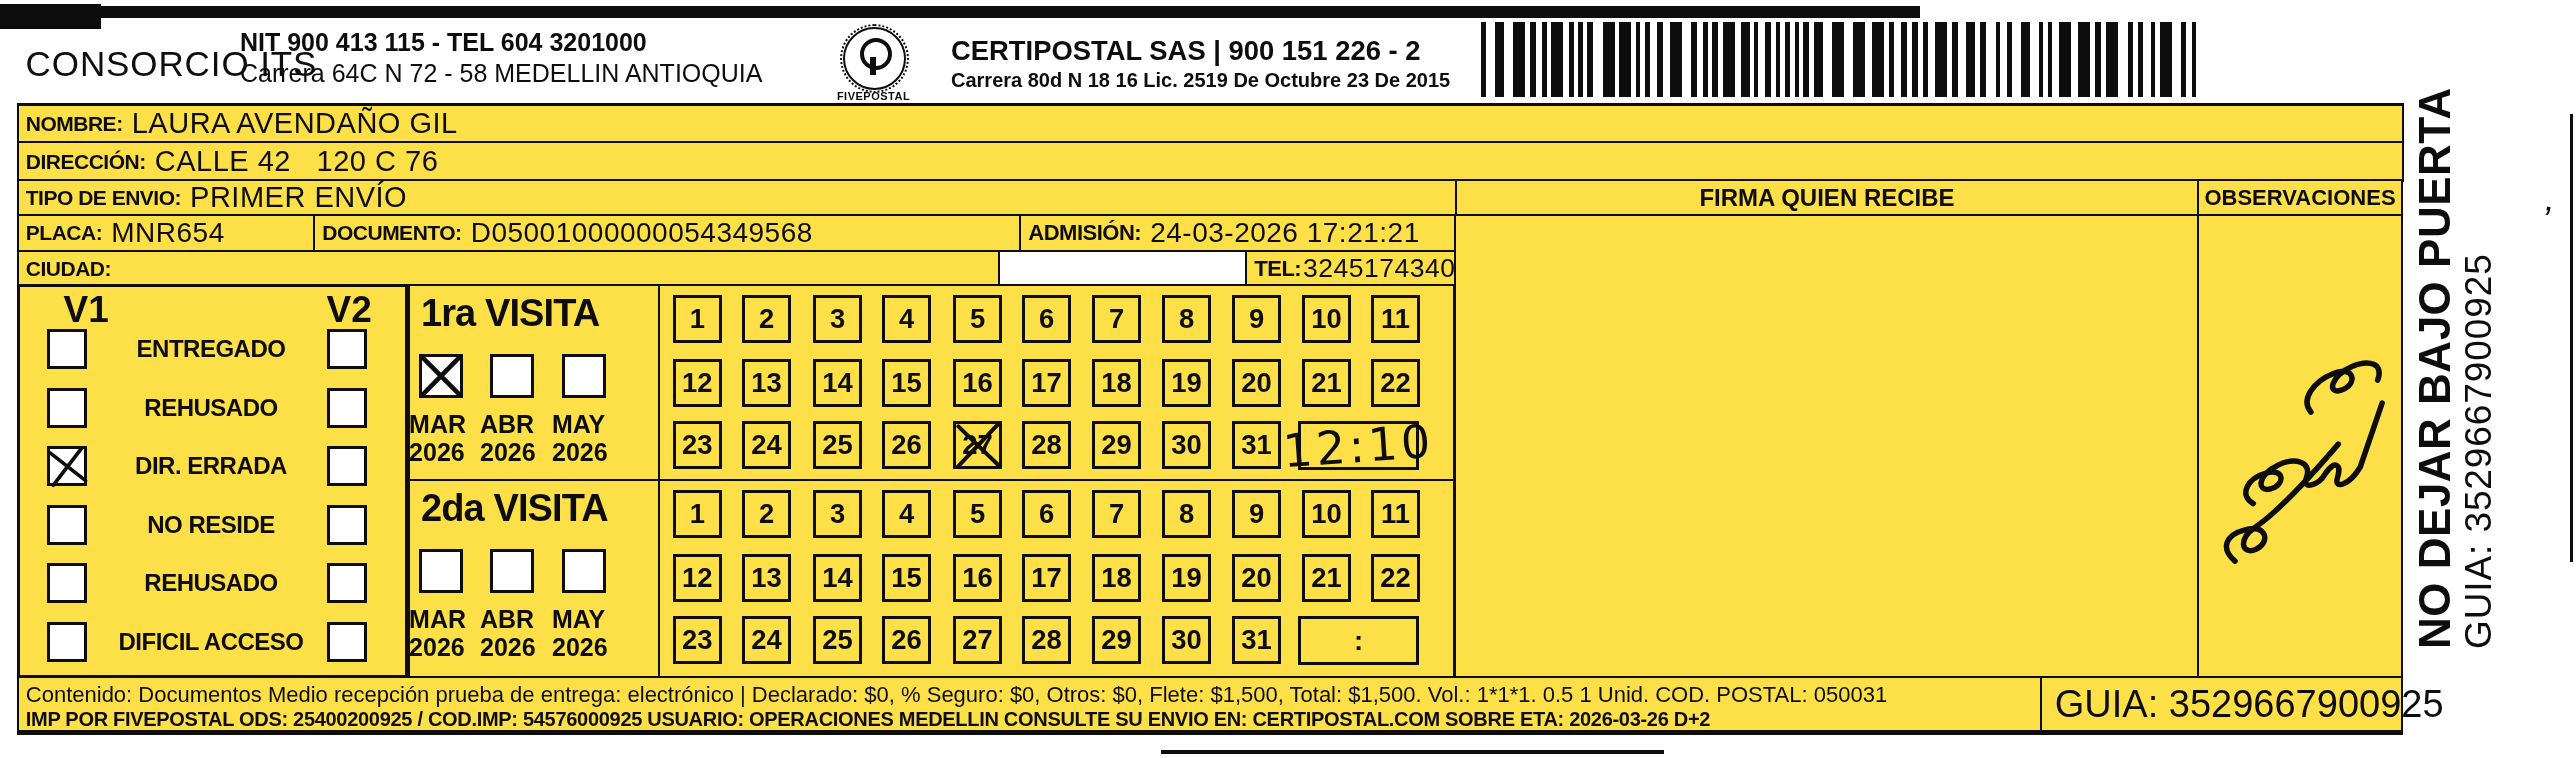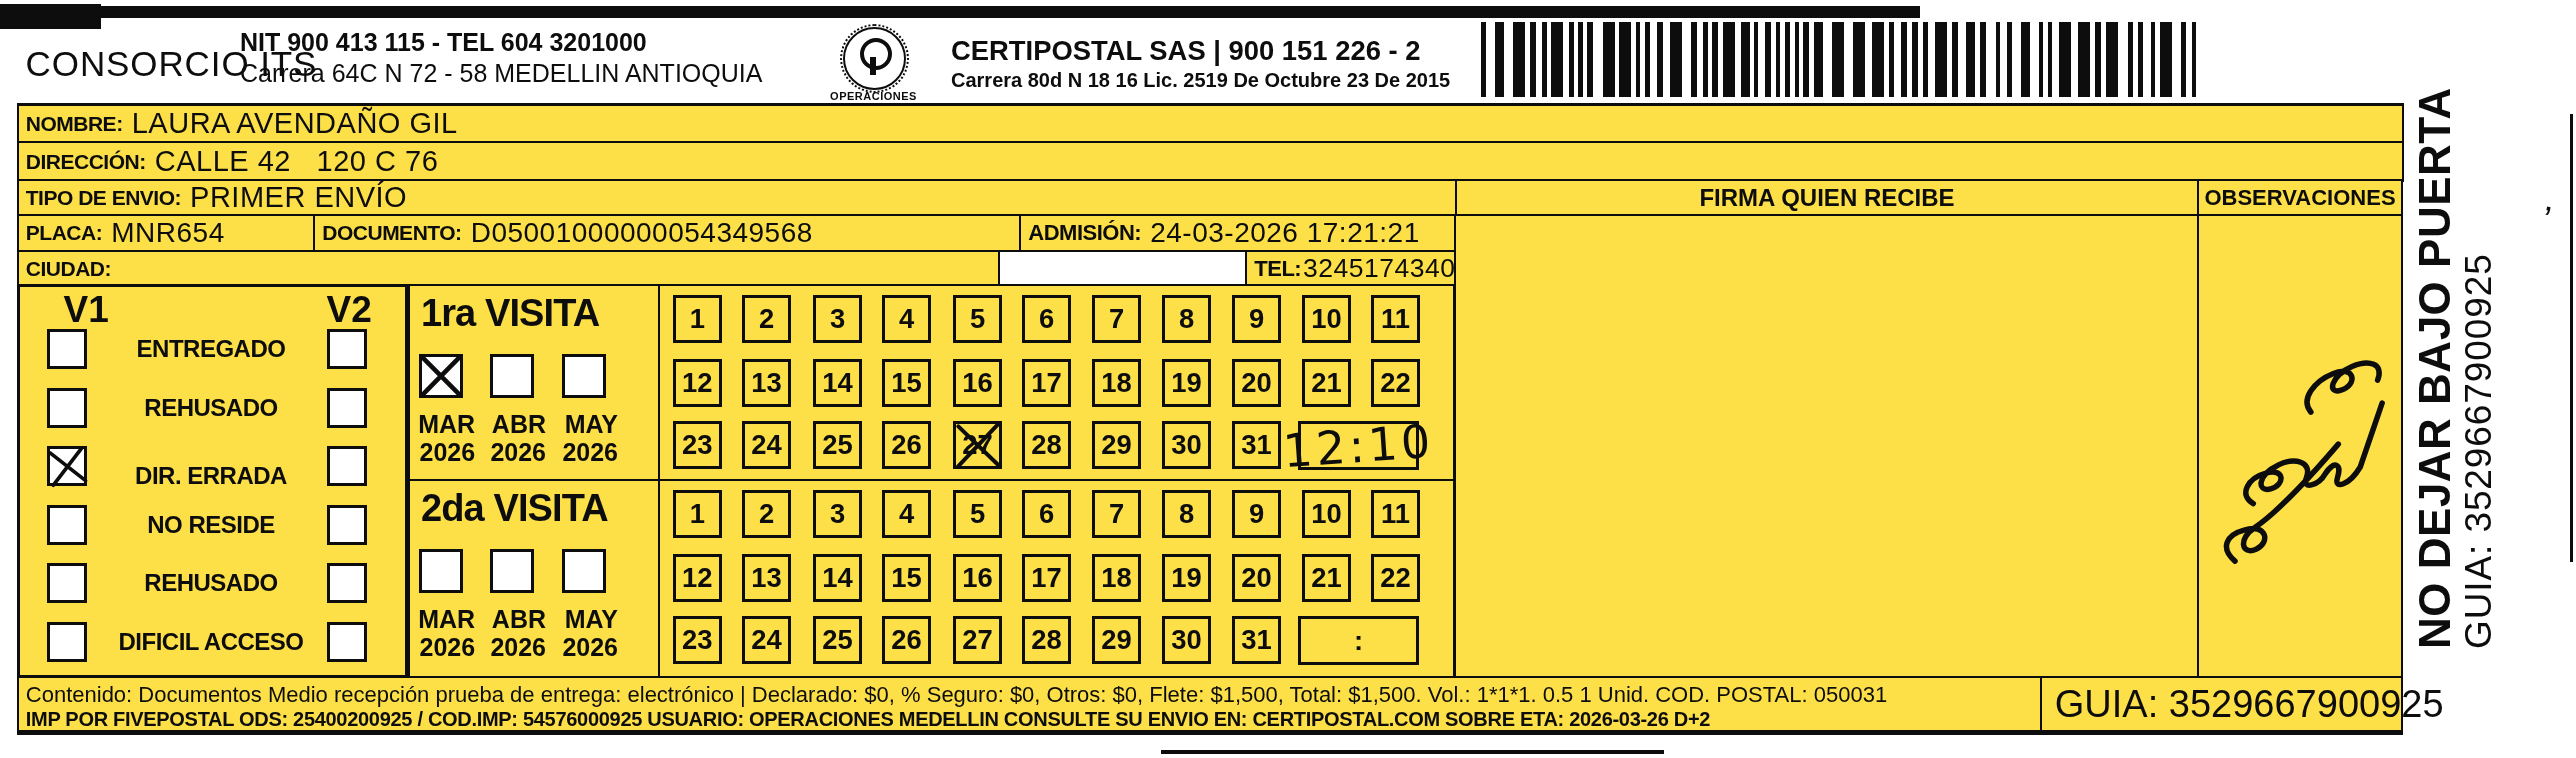--- a/index.html
+++ b/index.html
@@ -9,21 +9,21 @@
   }
   .abs{position:absolute;}
   .cell{position:absolute;border:2.7px solid #0d0d0d;box-sizing:border-box;background:#fde047;}
   .fieldrow{display:flex;align-items:center;padding-left:7.3px;gap:9.1px;white-space:nowrap;overflow:hidden;}
   .flabel{font-weight:700;font-size:21px;letter-spacing:-0.5px;}
   .fvalue{font-size:28px;font-weight:400;letter-spacing:0.5px;}
   .hdrcell{display:flex;align-items:center;justify-content:center;font-weight:700;font-size:24px;}
   .cb{position:absolute;width:40px;height:40px;border:3.7px solid #0d0d0d;box-sizing:border-box;background:#fff;}
   .slabel{position:absolute;display:flex;align-items:center;justify-content:center;font-weight:700;font-size:24px;letter-spacing:-0.5px;}
   .vtitle{position:absolute;left:11px;top:5.5px;font-weight:700;font-size:38px;letter-spacing:-0.9px;}
-  .mlabel{position:absolute;font-weight:700;font-size:25px;text-align:right;width:66px;}
+  .mlabel{position:absolute;font-weight:700;font-size:25px;text-align:left;width:66px;}
   .day{position:absolute;width:49px;height:48px;border:3.7px solid #0d0d0d;box-sizing:border-box;
        display:flex;align-items:center;justify-content:center;font-weight:700;font-size:27.4px;}
   .timebox{position:absolute;width:121px;height:49px;border:3.7px solid #0d0d0d;box-sizing:border-box;
        display:flex;align-items:center;justify-content:center;font-weight:700;font-size:27.4px;}
   .hand{font-size:46px;font-weight:400;letter-spacing:3.7px;transform:rotate(-4deg);font-family:"DejaVu Sans",sans-serif;}
   .bar{position:absolute;top:0;height:100%;background:#0d0d0d;}
   .blackstrip{position:absolute;background:#0d0d0d;}
   .vwrap{position:absolute;left:2412px;top:155px;width:91px;height:498px;}
   .vinner{position:absolute;left:0;top:0;width:494px;height:88px;transform:rotate(-90deg) translateX(-494px);transform-origin:0 0;white-space:nowrap;}
   .vline1{font-weight:700;font-size:44px;letter-spacing:0.5px;line-height:46px;}
@@ -40,21 +40,21 @@
   <div class="blackstrip" style="left:0;top:3.7px;width:101px;height:25px;"></div>
 
   <div class="abs" style="left:25.6px;top:44px;font-size:35px;letter-spacing:0.9px;">CONSORCIO ITS</div>
   <div class="abs" style="left:240px;top:27.4px;font-size:25px;font-weight:700;line-height:30px;">NIT 900 413 115 - TEL 604 3201000</div>
   <div class="abs" style="left:240px;top:58px;font-size:25px;font-weight:400;line-height:30px;">Carrera 64C N 72 - 58 MEDELLIN ANTIOQUIA</div>
 
   <div class="abs" style="left:843px;top:27.4px;width:59px;height:59px;border:2.7px solid #0d0d0d;border-radius:50%;outline:2.7px dotted #0d0d0d;outline-offset:1.8px;">
     <div class="abs" style="left:14.6px;top:9.1px;width:24px;height:24px;border:4.6px solid #0d0d0d;border-radius:50%;"></div>
     <div class="abs" style="left:25px;top:27.4px;width:5.5px;height:18.3px;background:#0d0d0d;"></div>
   </div>
-  <div class="abs" style="left:828px;top:90px;width:91px;text-align:center;font-size:11px;font-weight:700;letter-spacing:0.5px;">OPERACIONES</div>
+  <div class="abs" style="left:828px;top:90px;width:91px;text-align:center;font-size:11px;font-weight:700;letter-spacing:0.5px;">FIVEPOSTAL</div>
   <div class="abs" style="left:841px;top:103px;width:64px;height:2.7px;background:#444;"></div>
 
   <div class="abs" style="left:951px;top:35px;font-size:27.4px;font-weight:700;">CERTIPOSTAL SAS | 900 151 226 - 2</div>
   <div class="abs" style="left:951px;top:69px;font-size:20px;font-weight:700;">Carrera 80d N 18 16  Lic. 2519 De Octubre 23 De 2015</div>
 
   <div id="barcode" class="abs" style="left:1481px;top:22px;width:732px;height:75px;">
       <div class="bar" style="left: 0px; width: 4.6px;"></div>
       <div class="bar" style="left: 13.7px; width: 9.1px;"></div>
       <div class="bar" style="left: 32px; width: 12px;"></div>
       <div class="bar" style="left: 49px; width: 6.4px;"></div>
@@ -162,21 +162,21 @@
       <div class="slabel" style="left: 80px; top: 42px; width: 223px; height: 40px;">ENTREGADO</div>
       <div class="cb" style="left: 307px; top: 42px;"></div>
       <div class="cb" style="left: 27.4px; top: 101px;"></div>
       <div class="slabel" style="left: 80px; top: 101px; width: 223px; height: 40px;">REHUSADO</div>
       <div class="cb" style="left: 307px; top: 101px;"></div>
       <div class="cb" style="left: 27.4px; top: 159px;">
         <svg viewBox="0 0 100 100" style="position: absolute; left: -10%; top: -10%; width: 120%; height: 120%; overflow: visible; transform: rotate(-4deg);">
           <path d="M10 14 L92 88 M88 8 L12 94" stroke="#0d0d0d" stroke-width="9" fill="none" stroke-linecap="round"></path>
         </svg>
       </div>
-      <div class="slabel" style="left: 80px; top: 169px; width: 223px; height: 40px;">DIR. ERRADA</div>
+      <div class="slabel" style="left: 80px; top: 159px; width: 223px; height: 40px;">DIR. ERRADA</div>
       <div class="cb" style="left: 307px; top: 159px;"></div>
       <div class="cb" style="left: 27.4px; top: 218px;"></div>
       <div class="slabel" style="left: 80px; top: 218px; width: 223px; height: 40px;">NO RESIDE</div>
       <div class="cb" style="left: 307px; top: 218px;"></div>
       <div class="cb" style="left: 27.4px; top: 276px;"></div>
       <div class="slabel" style="left: 80px; top: 276px; width: 223px; height: 40px;">REHUSADO</div>
       <div class="cb" style="left: 307px; top: 276px;"></div>
       <div class="cb" style="left: 27.4px; top: 335px;"></div>
       <div class="slabel" style="left: 80px; top: 335px; width: 223px; height: 40px;">DIFICIL ACCESO</div>
       <div class="cb" style="left: 307px; top: 335px;"></div>

